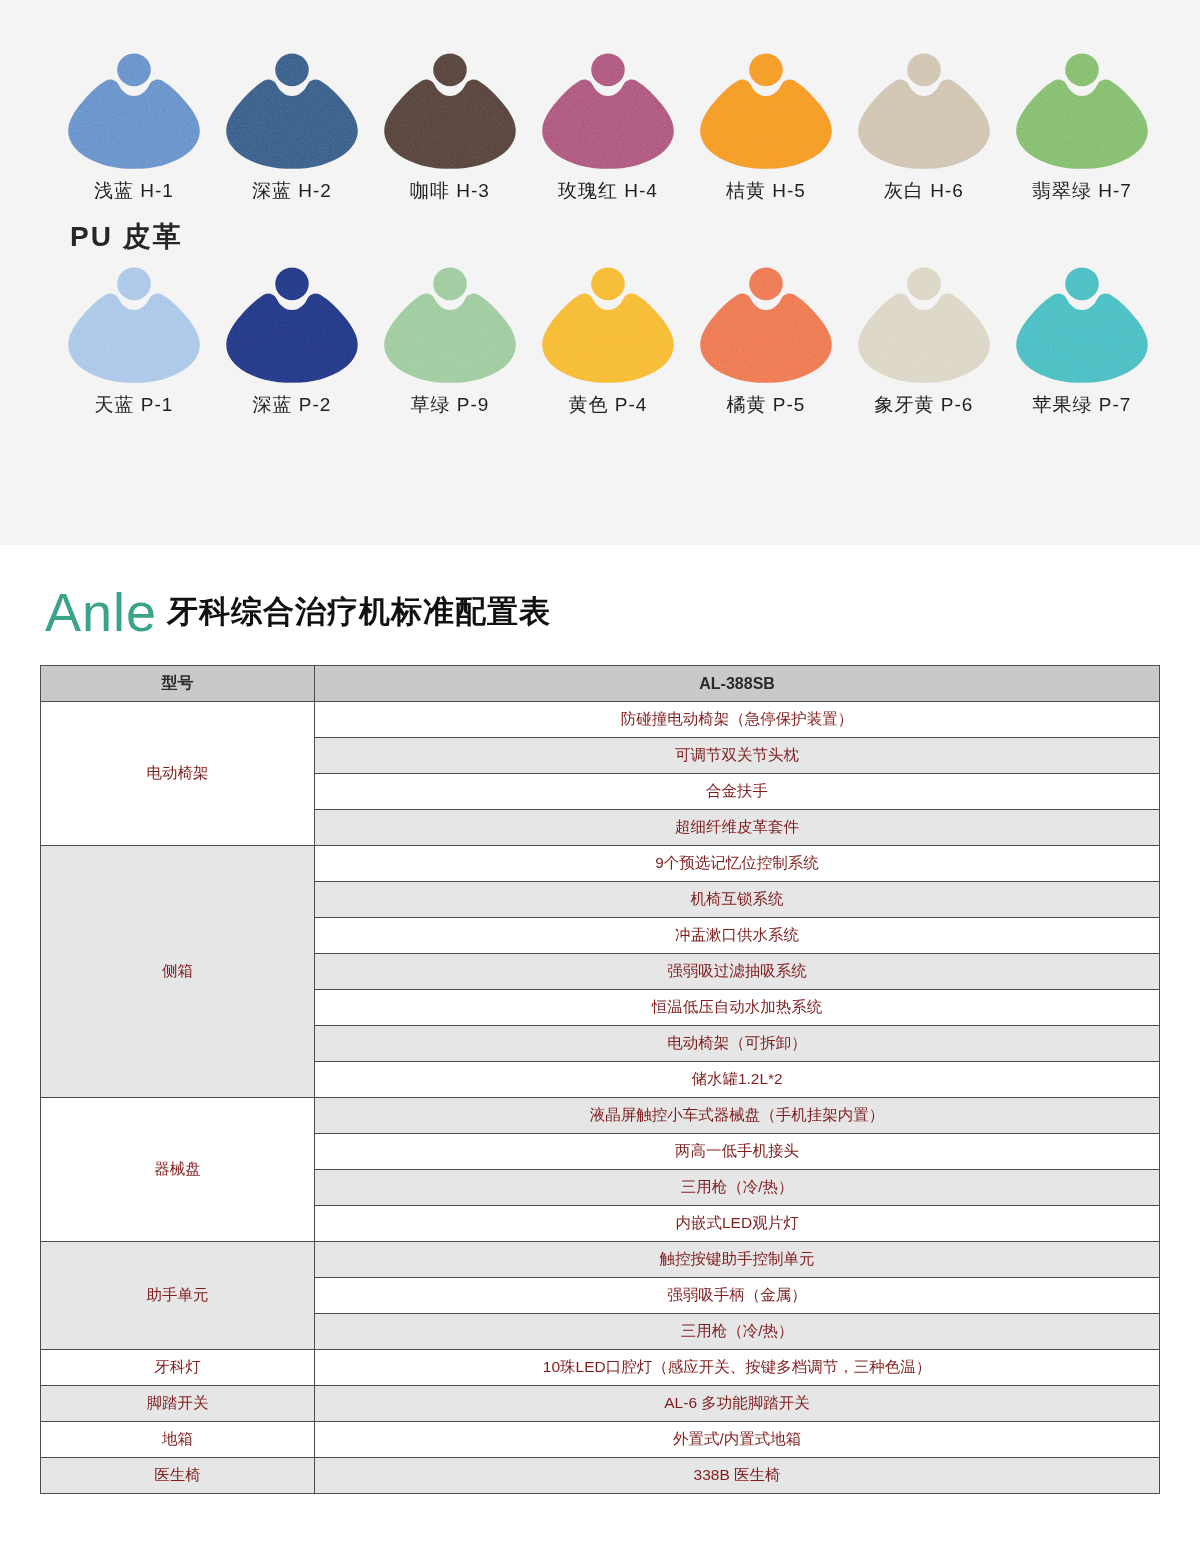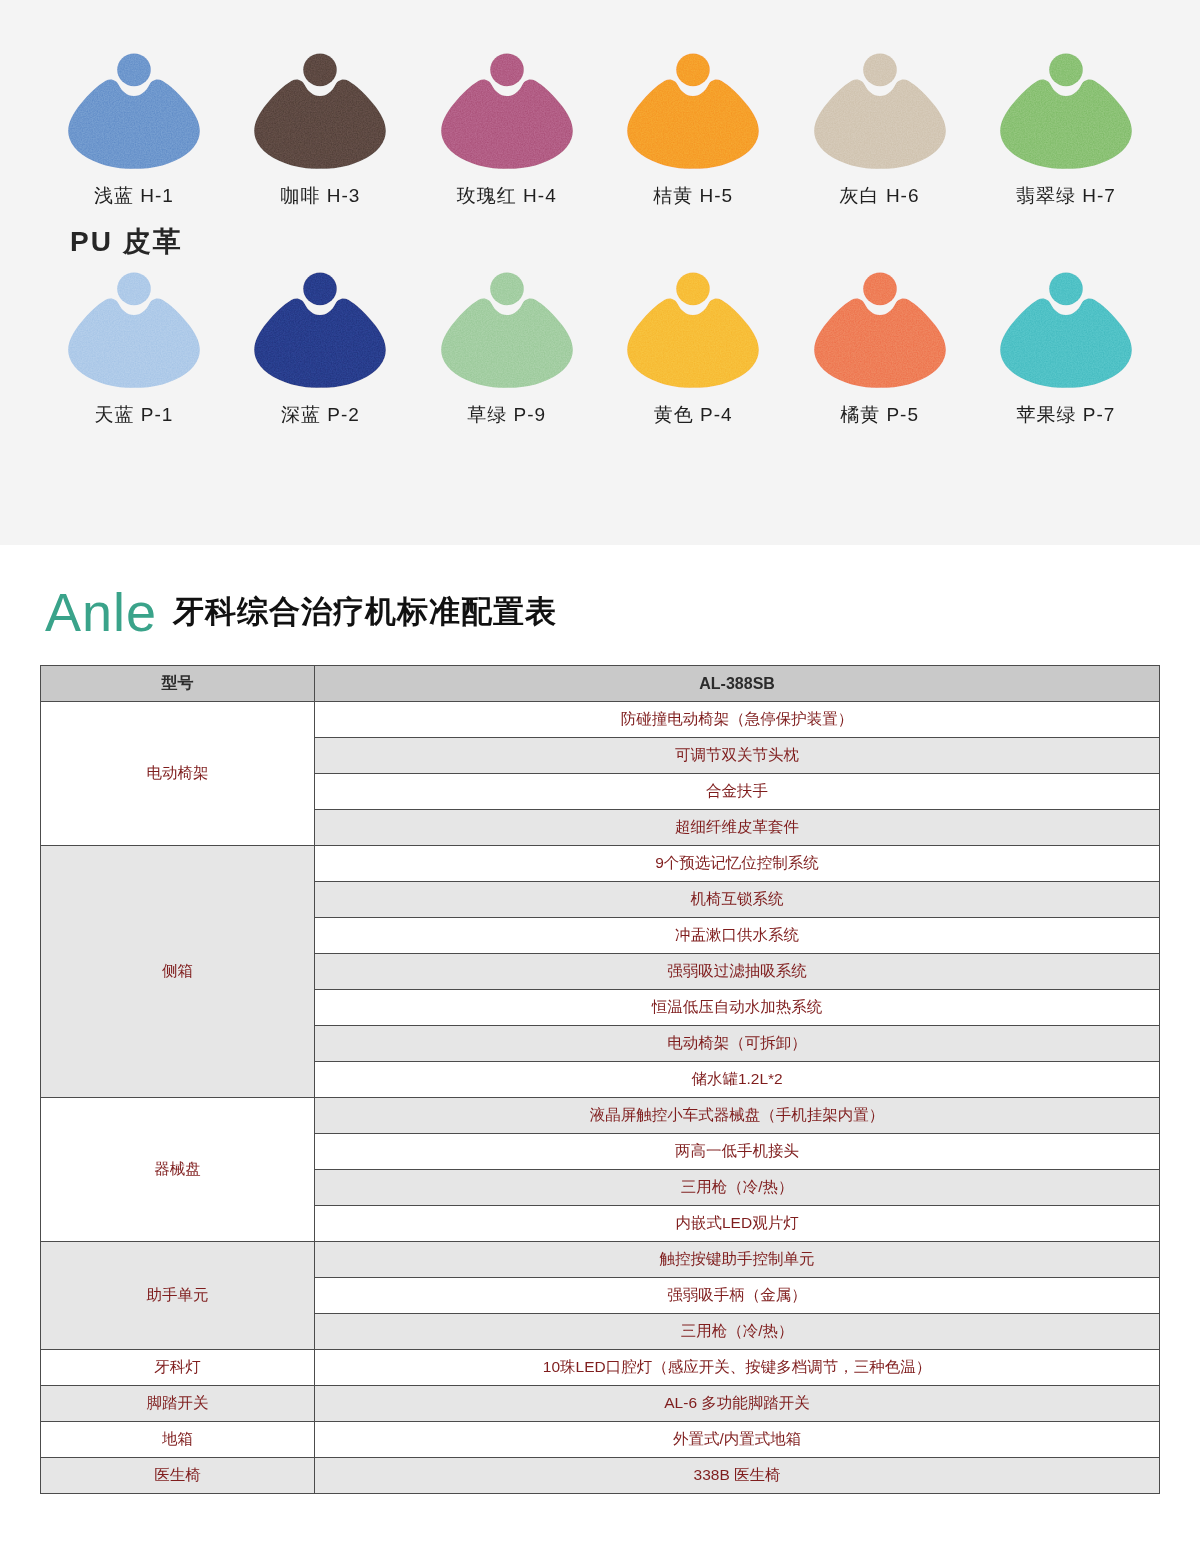--- a/index.html
+++ b/index.html
@@ -31,35 +31,34 @@
     margin-bottom: 14px;
   }
   .swatch {
     width: 158px;
     display: flex;
     flex-direction: column;
     align-items: center;
   }
   .cushion { width: 158px; height: 126px; display: block; }
   .swatch-label {
-    margin-top: 5px;
     font-size: 19px;
     font-weight: 500;
     color: #1f1f1f;
     letter-spacing: 1px;
     white-space: nowrap;
   }
   .pu-heading { margin-top: 12px; }
 
   
   .config { padding: 40px 40px 0 40px; }
   .config-title {
     display: flex;
     align-items: center;
-    gap: 16px;
+    gap: 10px;
     margin: 0 0 26px 5px;
   }
   .logo {
     font-size: 54px;
     line-height: 1;
     font-weight: 400;
     color: var(--logo-color, #3aa38a);
     letter-spacing: 1px;
   }
   .title-text {
@@ -122,20 +121,29 @@
           <svg class="cushion" viewBox="0 0 150 120">
             <g fill="#5a87c5" filter="url(#leather)">
               <ellipse cx="75" cy="17" rx="16" ry="15.5"></ellipse>
               <path d="M75,42 C68.5,42 63.5,37.5 60.5,31.5 C58.5,27 53,24.5 48,27.5 C40.5,32 32.5,39.5 24.5,49 C14.5,61 10,72 13.5,82.5 C17.5,94.5 31,103.5 48,108 C57,110.3 66,111.3 75,111.3 C84,111.3 93,110.3 102,108 C119,103.5 132.5,94.5 136.5,82.5 C140,72 135.5,61 125.5,49 C117.5,39.5 109.5,32 102,27.5 C97,24.5 91.5,27 89.5,31.5 C86.5,37.5 81.5,42 75,42 Z"></path>
             </g>
           </svg>
           <div class="swatch-label">浅蓝 H-1</div>
         </div>
         <div class="swatch">
           <svg class="cushion" viewBox="0 0 150 120">
+            <g fill="#30517f" filter="url(#leather)">
+              <ellipse cx="75" cy="17" rx="16" ry="15.5"></ellipse>
+              <path d="M75,42 C68.5,42 63.5,37.5 60.5,31.5 C58.5,27 53,24.5 48,27.5 C40.5,32 32.5,39.5 24.5,49 C14.5,61 10,72 13.5,82.5 C17.5,94.5 31,103.5 48,108 C57,110.3 66,111.3 75,111.3 C84,111.3 93,110.3 102,108 C119,103.5 132.5,94.5 136.5,82.5 C140,72 135.5,61 125.5,49 C117.5,39.5 109.5,32 102,27.5 C97,24.5 91.5,27 89.5,31.5 C86.5,37.5 81.5,42 75,42 Z"></path>
+            </g>
+          </svg>
+          <div class="swatch-label">深蓝 H-2</div>
+        </div>
+        <div class="swatch">
+          <svg class="cushion" viewBox="0 0 150 120">
             <g fill="#4a3832" filter="url(#leather)">
               <ellipse cx="75" cy="17" rx="16" ry="15.5"></ellipse>
               <path d="M75,42 C68.5,42 63.5,37.5 60.5,31.5 C58.5,27 53,24.5 48,27.5 C40.5,32 32.5,39.5 24.5,49 C14.5,61 10,72 13.5,82.5 C17.5,94.5 31,103.5 48,108 C57,110.3 66,111.3 75,111.3 C84,111.3 93,110.3 102,108 C119,103.5 132.5,94.5 136.5,82.5 C140,72 135.5,61 125.5,49 C117.5,39.5 109.5,32 102,27.5 C97,24.5 91.5,27 89.5,31.5 C86.5,37.5 81.5,42 75,42 Z"></path>
             </g>
           </svg>
           <div class="swatch-label">咖啡 H-3</div>
         </div>
         <div class="swatch">
           <svg class="cushion" viewBox="0 0 150 120">
             <g fill="#a64a72" filter="url(#leather)">
@@ -213,20 +221,29 @@
           <div class="swatch-label">黄色 P-4</div>
         </div>
         <div class="swatch">
           <svg class="cushion" viewBox="0 0 150 120">
             <g fill="#ec6b45" filter="url(#leather)">
               <ellipse cx="75" cy="17" rx="16" ry="15.5"></ellipse>
               <path d="M75,42 C68.5,42 63.5,37.5 60.5,31.5 C58.5,27 53,24.5 48,27.5 C40.5,32 32.5,39.5 24.5,49 C14.5,61 10,72 13.5,82.5 C17.5,94.5 31,103.5 48,108 C57,110.3 66,111.3 75,111.3 C84,111.3 93,110.3 102,108 C119,103.5 132.5,94.5 136.5,82.5 C140,72 135.5,61 125.5,49 C117.5,39.5 109.5,32 102,27.5 C97,24.5 91.5,27 89.5,31.5 C86.5,37.5 81.5,42 75,42 Z"></path>
             </g>
           </svg>
           <div class="swatch-label">橘黄 P-5</div>
+        </div>
+        <div class="swatch">
+          <svg class="cushion" viewBox="0 0 150 120">
+            <g fill="#d8d2c0" filter="url(#leather)">
+              <ellipse cx="75" cy="17" rx="16" ry="15.5"></ellipse>
+              <path d="M75,42 C68.5,42 63.5,37.5 60.5,31.5 C58.5,27 53,24.5 48,27.5 C40.5,32 32.5,39.5 24.5,49 C14.5,61 10,72 13.5,82.5 C17.5,94.5 31,103.5 48,108 C57,110.3 66,111.3 75,111.3 C84,111.3 93,110.3 102,108 C119,103.5 132.5,94.5 136.5,82.5 C140,72 135.5,61 125.5,49 C117.5,39.5 109.5,32 102,27.5 C97,24.5 91.5,27 89.5,31.5 C86.5,37.5 81.5,42 75,42 Z"></path>
+            </g>
+          </svg>
+          <div class="swatch-label">象牙黄 P-6</div>
         </div>
         <div class="swatch">
           <svg class="cushion" viewBox="0 0 150 120">
             <g fill="#3eb8bd" filter="url(#leather)">
               <ellipse cx="75" cy="17" rx="16" ry="15.5"></ellipse>
               <path d="M75,42 C68.5,42 63.5,37.5 60.5,31.5 C58.5,27 53,24.5 48,27.5 C40.5,32 32.5,39.5 24.5,49 C14.5,61 10,72 13.5,82.5 C17.5,94.5 31,103.5 48,108 C57,110.3 66,111.3 75,111.3 C84,111.3 93,110.3 102,108 C119,103.5 132.5,94.5 136.5,82.5 C140,72 135.5,61 125.5,49 C117.5,39.5 109.5,32 102,27.5 C97,24.5 91.5,27 89.5,31.5 C86.5,37.5 81.5,42 75,42 Z"></path>
             </g>
           </svg>
           <div class="swatch-label">苹果绿 P-7</div>
         </div>

